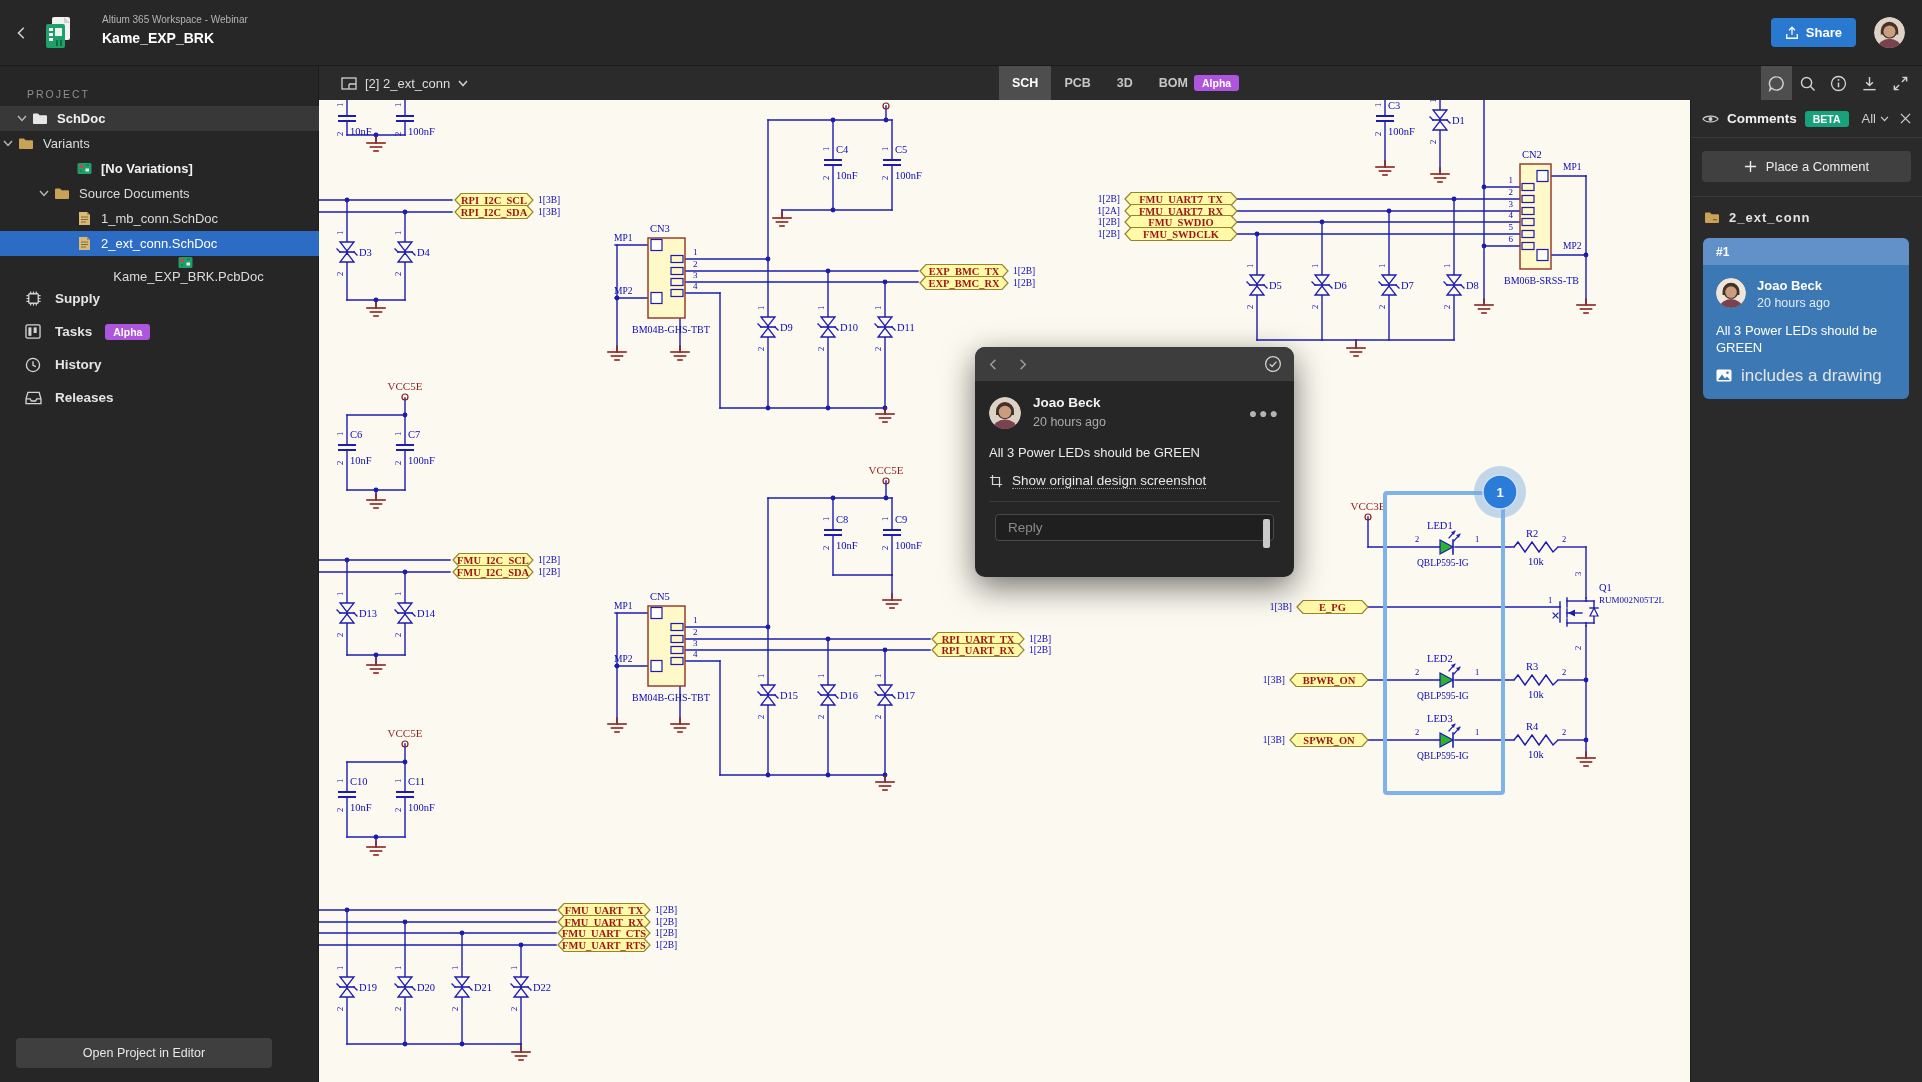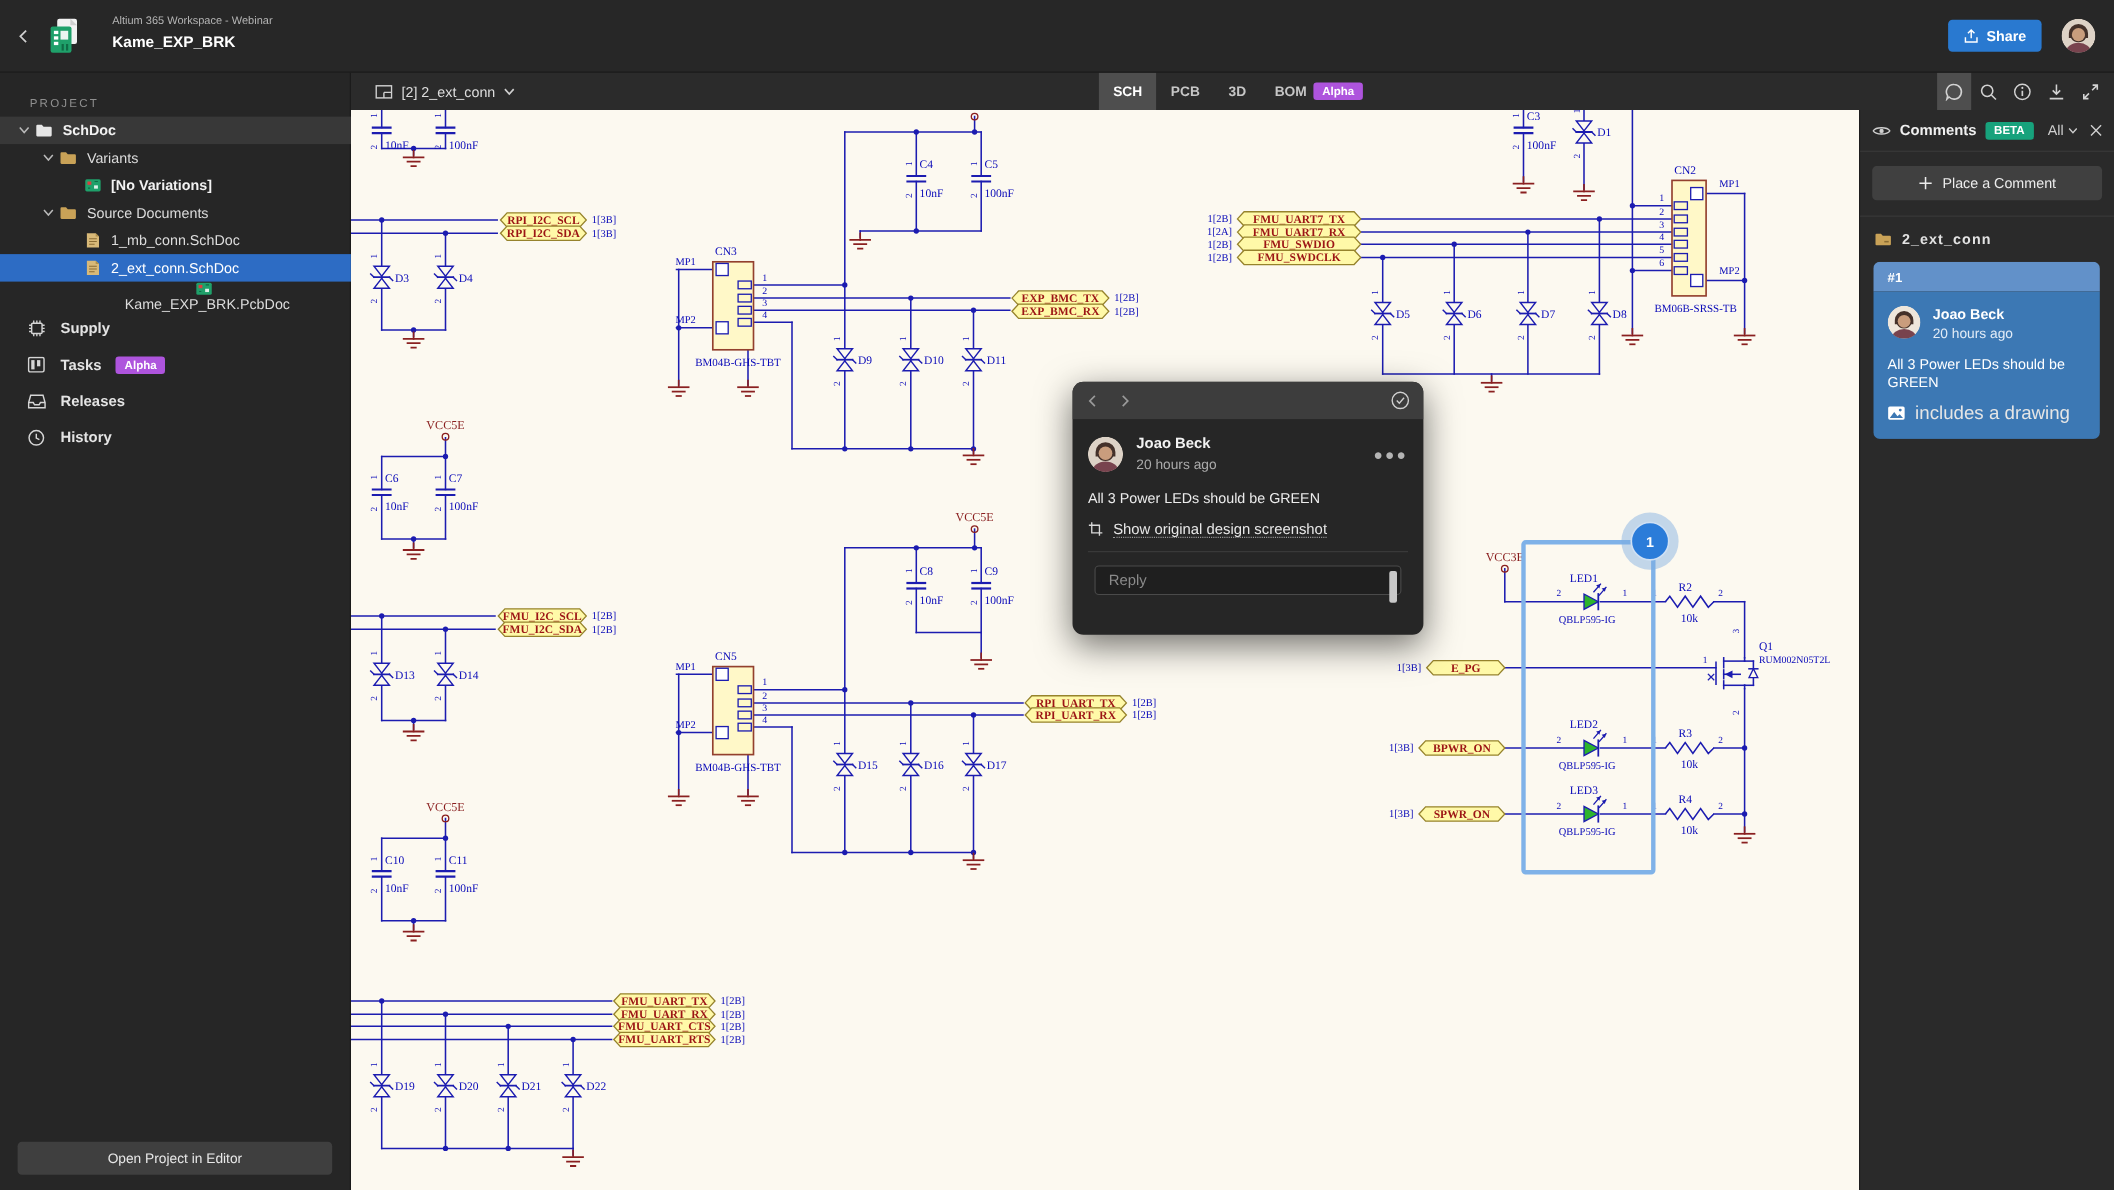--- a/index.html
+++ b/index.html
@@ -24,21 +24,21 @@
   .tree { position:absolute; left:0; top:40px; width:319px; }
   .tree-row { height:25px; display:flex; align-items:center; font-size:13px; color:#dcdcdc; cursor:pointer; white-space:nowrap; }
   .tree-row.bold { font-weight:bold; color:#f2f2f2; }
   .tree-row.dark { background:#383838; }
   .tree-row.selected { background:#2d6cc4; color:#fff; }
   .tree-chev { width:16px; display:flex; justify-content:center; color:#b9b9b9; flex:none; }
   .tree-ico { width:20px; display:flex; justify-content:center; margin-right:7px; flex:none; }
   .nav { position:absolute; left:0; top:216px; width:319px; }
   .nav-row { height:33px; display:flex; align-items:center; padding-left:24px; gap:13px; font-size:13.5px; font-weight:bold; color:#e4e4e4; cursor:pointer; }
   .badge { font-size:10.5px; font-weight:bold; color:#fff; padding:2px 8px; border-radius:3px; }
-  .open-btn { position:absolute; left:16px; bottom:14px; width:286px; height:30px; background:#3f3f3f; border-radius:4px; display:flex; align-items:center; justify-content:center; font-size:12.5px; color:#e8e8e8; cursor:pointer; }
+  .open-btn { position:absolute; left:16px; bottom:14px; width:256px; height:30px; background:#3f3f3f; border-radius:4px; display:flex; align-items:center; justify-content:center; font-size:12.5px; color:#e8e8e8; cursor:pointer; }
 
   
   .toolbar { position:absolute; left:319px; top:66px; width:1603px; height:34px; background:#2b2b2b; z-index:5; }
   .doc-sel { position:absolute; left:22px; top:0; height:34px; display:flex; align-items:center; gap:8px; font-size:13px; color:#dddddd; cursor:pointer; }
   .tabs { position:absolute; left:680px; top:0; height:34px; display:flex; align-items:center; }
   .tab { height:34px; padding:0 13px; display:flex; align-items:center; font-size:12.5px; font-weight:bold; color:#c6c6c6; cursor:pointer; }
   .tab.active { background:#4e4e4e; color:#ffffff; }
   .tab-badge { margin-left:6px; }
   .tb-icons { position:absolute; right:6px; top:0; height:34px; display:flex; align-items:center; }
   .tbi { width:31px; height:34px; display:flex; align-items:center; justify-content:center; color:#d2d2d2; cursor:pointer; }
@@ -140,21 +140,21 @@
             <polyline points="1,1 5,5.5 9,1" fill="none" stroke="#b9b9b9" stroke-width="1.4"></polyline>
           </svg>
         </span>
         <span class="tree-ico">
           <svg width="16" height="13" viewBox="0 0 16 13">
             <path d="M1 2.5 a1 1 0 0 1 1-1 h4 l1.6 1.8 H14 a1 1 0 0 1 1 1 V11 a1 1 0 0 1 -1 1 H2 a1 1 0 0 1 -1 -1 z" fill="#e6e6e6"></path>
           </svg>
         </span>
         <span>SchDoc</span>
       </div>
-      <div class="tree-row" style="padding-left: 36px;">
+      <div class="tree-row" style="">
         <span class="tree-chev">
           <svg width="10" height="7" viewBox="0 0 10 7">
             <polyline points="1,1 5,5.5 9,1" fill="none" stroke="#b9b9b9" stroke-width="1.4"></polyline>
           </svg>
         </span>
         <span class="tree-ico">
           <svg width="16" height="13" viewBox="0 0 16 13">
             <path d="M1 2.5 a1 1 0 0 1 1-1 h4 l1.6 1.8 H14 a1 1 0 0 1 1 1 V11 a1 1 0 0 1 -1 1 H2 a1 1 0 0 1 -1 -1 z" fill="#c9a257"></path>
           </svg>
         </span>
@@ -236,35 +236,35 @@
             <rect x="1" y="1" width="15" height="14" rx="1.5" fill="none" stroke="#d5d5d5" stroke-width="1.4"></rect>
             <rect x="3.6" y="3.6" width="3.2" height="9" fill="#d5d5d5"></rect>
             <rect x="9.2" y="3.6" width="3.2" height="6" fill="#d5d5d5"></rect>
           </svg>
         </span>
         <span>Tasks</span>
         <span class="badge" style="background: rgb(174, 84, 221);">Alpha</span>
       </div>
       <div class="nav-row">
         <span style="display: flex; width: 18px; justify-content: center;">
+          <svg width="16" height="16" viewBox="0 0 17 17">
+            <circle cx="8.5" cy="8.5" r="7" fill="none" stroke="#d5d5d5" stroke-width="1.4"></circle>
+            <path d="M8.5 4.5 V8.8 L11.5 10.3" fill="none" stroke="#d5d5d5" stroke-width="1.4"></path>
+          </svg>
+        </span>
+        <span>History</span>
+      </div>
+      <div class="nav-row">
+        <span style="display: flex; width: 18px; justify-content: center;">
           <svg width="17" height="14" viewBox="0 0 18 15">
             <path d="M3 1.5 h12 l2 7 v5 H1 v-5 z" fill="none" stroke="#d5d5d5" stroke-width="1.4"></path>
             <path d="M1 8.5 h4.5 l1.3 2.2 h4.4 l1.3 -2.2 H17" fill="none" stroke="#d5d5d5" stroke-width="1.4"></path>
           </svg>
         </span>
         <span>Releases</span>
-      </div>
-      <div class="nav-row">
-        <span style="display: flex; width: 18px; justify-content: center;">
-          <svg width="16" height="16" viewBox="0 0 17 17">
-            <circle cx="8.5" cy="8.5" r="7" fill="none" stroke="#d5d5d5" stroke-width="1.4"></circle>
-            <path d="M8.5 4.5 V8.8 L11.5 10.3" fill="none" stroke="#d5d5d5" stroke-width="1.4"></path>
-          </svg>
-        </span>
-        <span>History</span>
       </div>
     </div>
   <div class="open-btn">Open Project in Editor</div>
 </div>
 
 <div class="toolbar">
   <div class="doc-sel">
     <svg width="16" height="13" viewBox="0 0 16 13">
         <rect x="1" y="1" width="14" height="11" fill="none" stroke="#d0d0d0" stroke-width="1.3"></rect>
         <path d="M8 7 h7 M8 7 v5" stroke="#d0d0d0" stroke-width="1.3" fill="none"></path>

